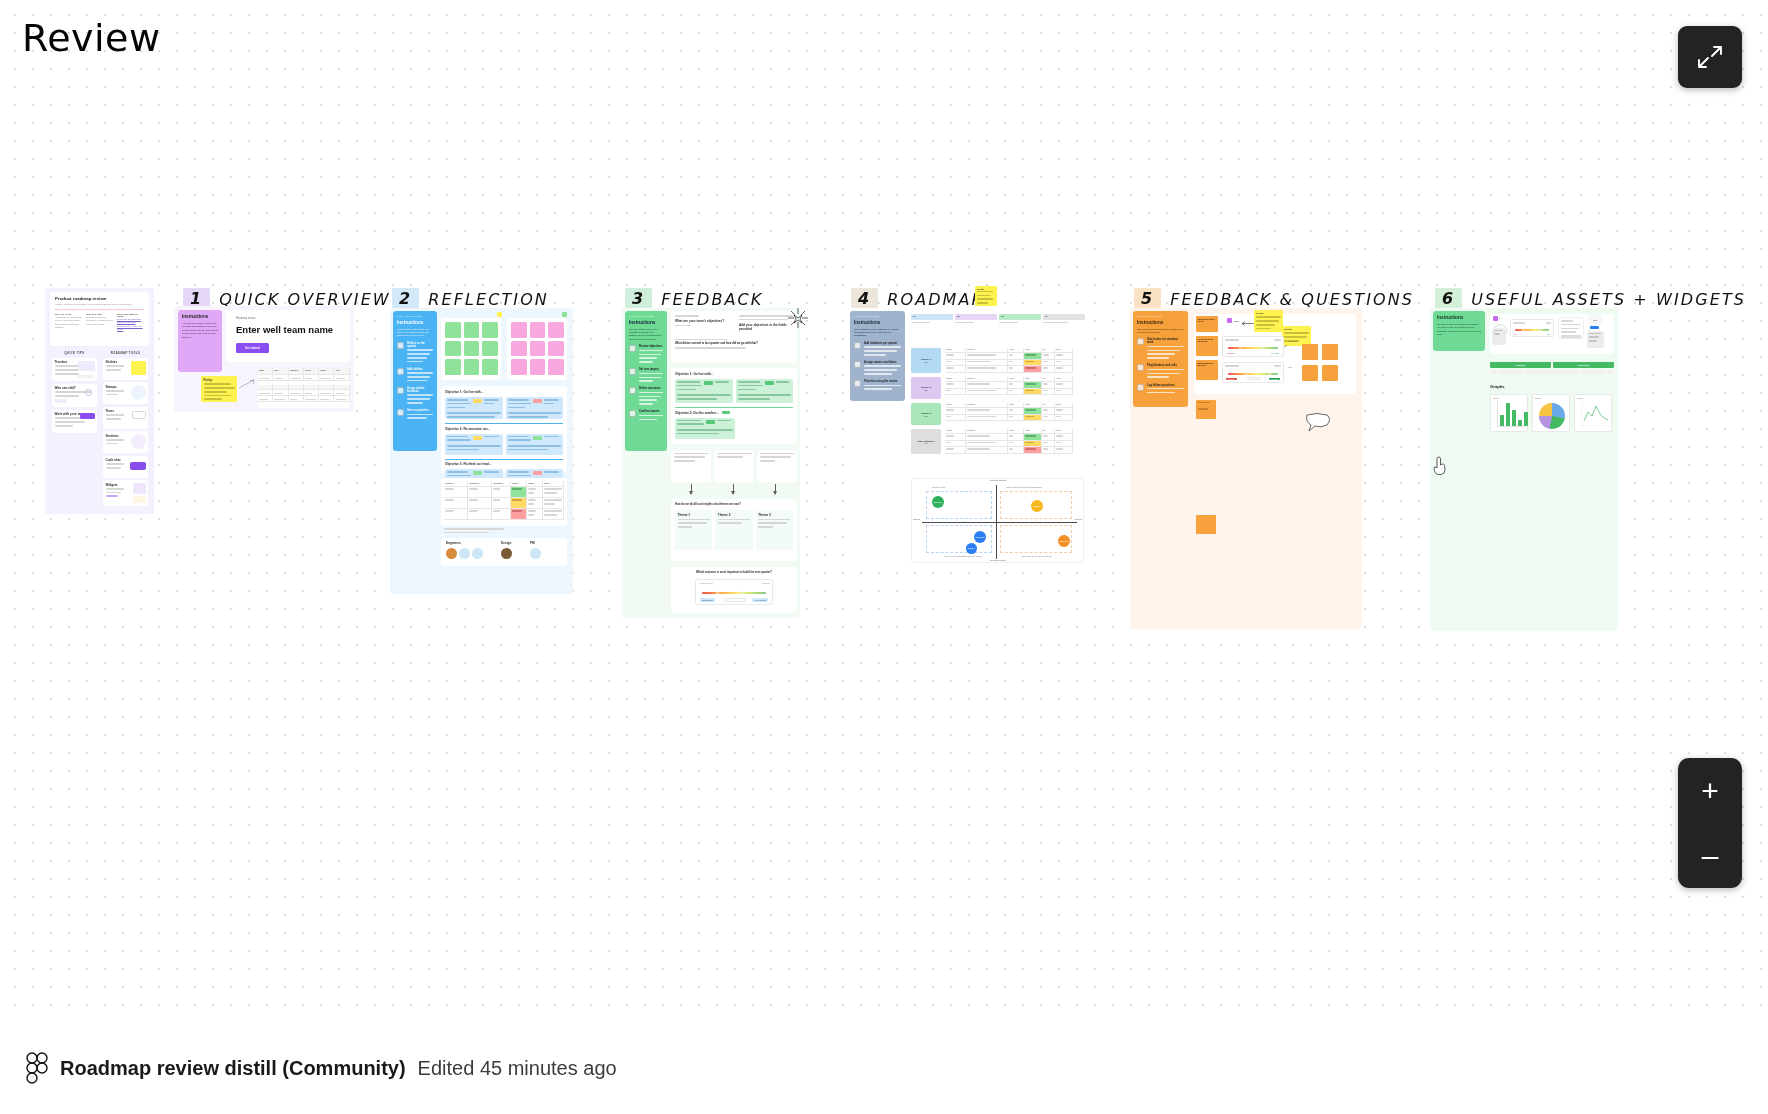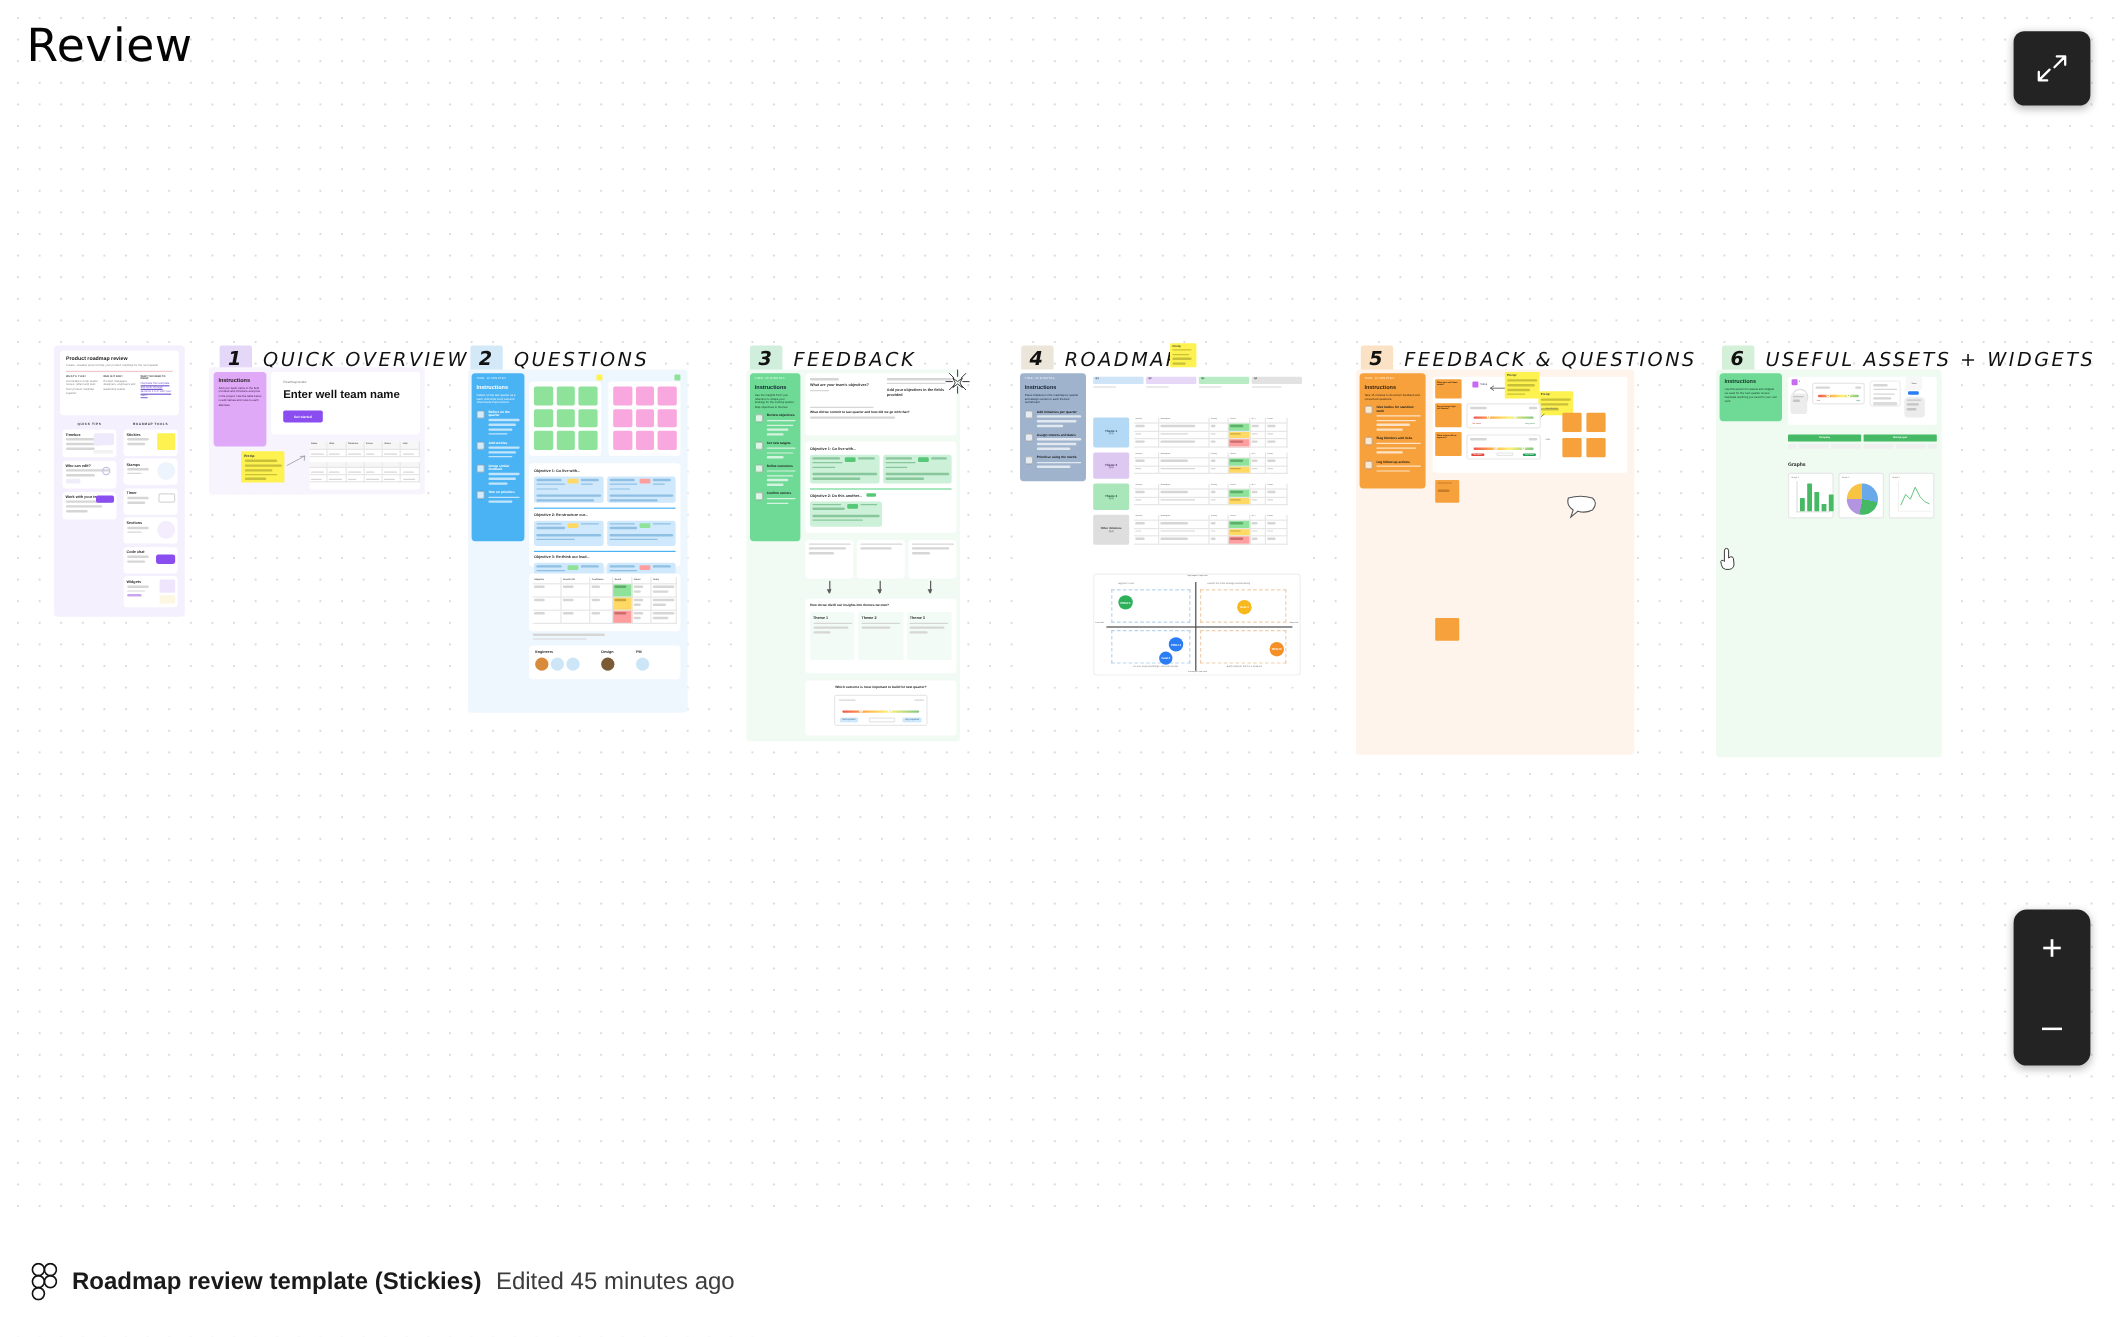--- a/index.html
+++ b/index.html
@@ -124,33 +124,33 @@
 </div>
 
 <div id="footer">
   <svg width="22" height="32" viewBox="0 0 22 32">
     <circle cx="6" cy="6" r="5" fill="none" stroke="#111" stroke-width="1.4"></circle>
     <circle cx="16" cy="6" r="5" fill="none" stroke="#111" stroke-width="1.4"></circle>
     <circle cx="6" cy="16" r="5" fill="none" stroke="#111" stroke-width="1.4"></circle>
     <circle cx="16" cy="16" r="5" fill="none" stroke="#111" stroke-width="1.4"></circle>
     <circle cx="6" cy="26" r="5" fill="none" stroke="#111" stroke-width="1.4"></circle>
   </svg>
-  <span class="doc-title">Roadmap review template (Stickies)</span>
+  <span class="doc-title">Roadmap review distill (Community)</span>
   <span class="doc-meta">Edited 45 minutes ago</span>
 </div>
 
 <div id="board">
 
   <div class="section-head" style="left:183px; top:288px;">
     <span class="num" style="background: rgb(228, 215, 247);">1</span>
     <span>QUICK OVERVIEW</span>
   </div>
   <div class="section-head" style="left:392px; top:288px;">
     <span class="num" style="background: rgb(212, 233, 248);">2</span>
-    <span>QUESTIONS</span>
+    <span>REFLECTION</span>
   </div>
   <div class="section-head" style="left:625px; top:288px;">
     <span class="num" style="background: rgb(207, 238, 219);">3</span>
     <span>FEEDBACK</span>
   </div>
   <div class="section-head" style="left:851px; top:288px;">
     <span class="num" style="background: rgb(236, 229, 218);">4</span>
     <span>ROADMAP</span>
   </div>
   <div class="note" style="left:975px; top:286px; width:22px; height:20px; background:#fdf24f;">

